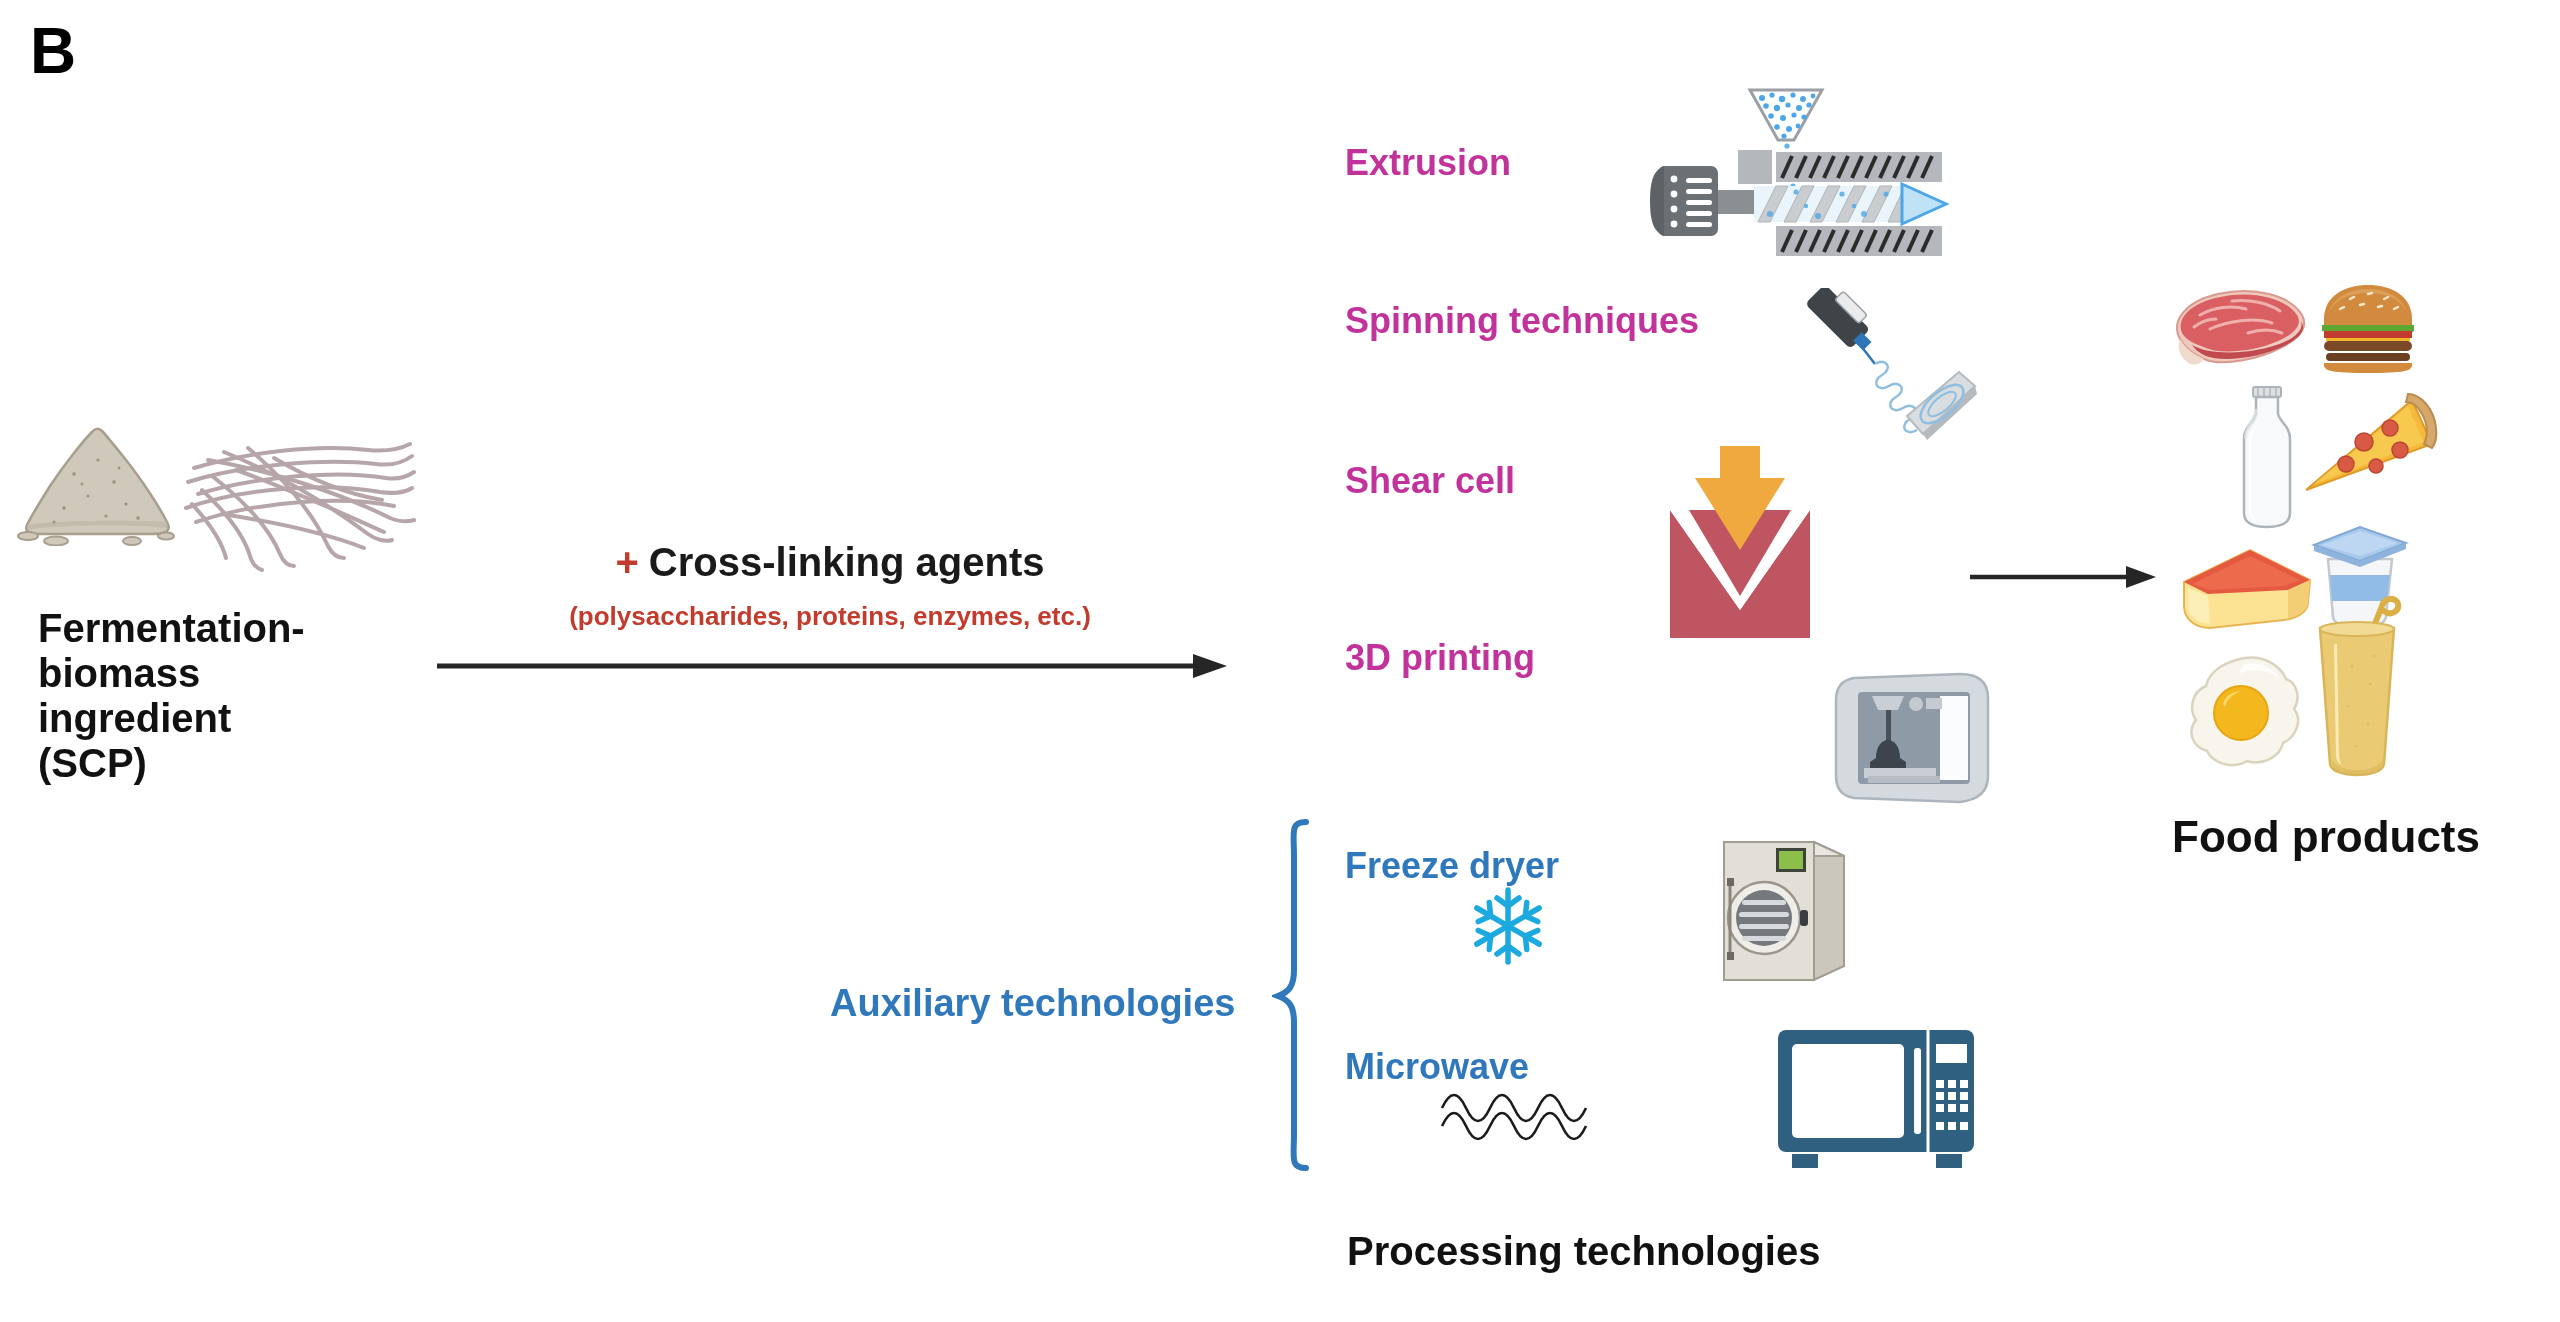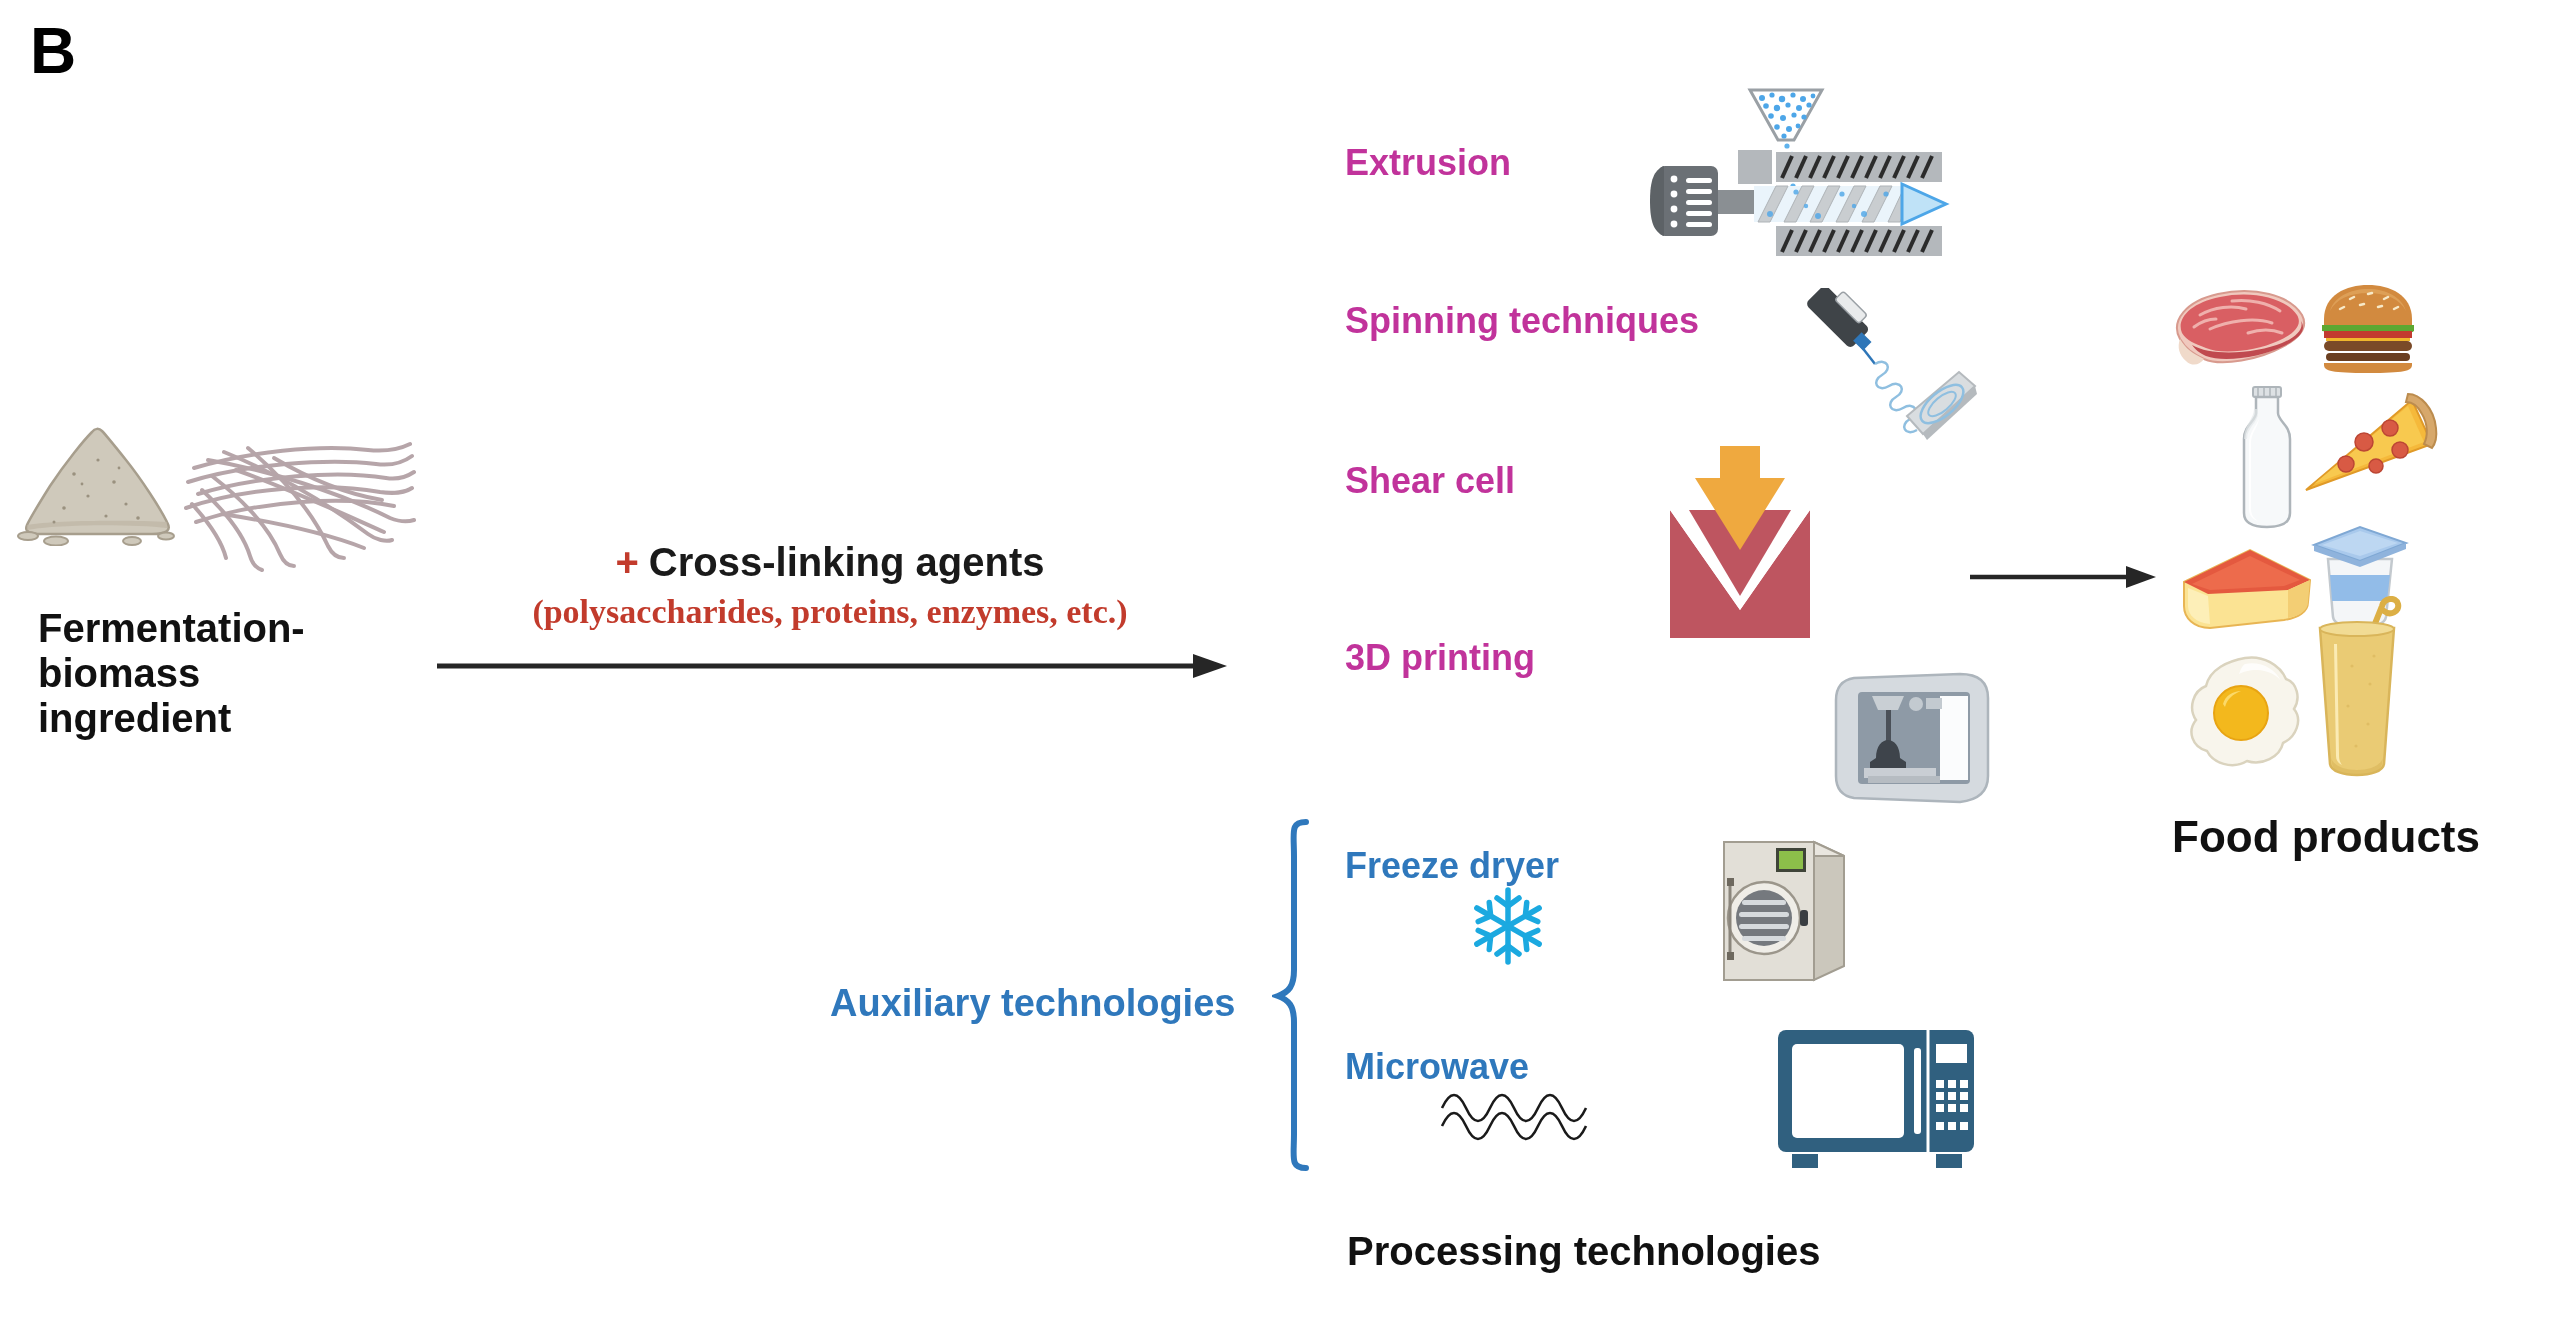--- a/index.html
+++ b/index.html
@@ -8,21 +8,21 @@
     font-family:"Liberation Sans","DejaVu Sans",sans-serif;color:#1a1a1a;
   }
   .abs{position:absolute;}
   .panel-label{font-size:64px;font-weight:bold;color:#000;}
   .caption{font-size:40px;font-weight:bold;line-height:45px;text-align:left;color:#111;}
   .tech-label{font-size:36px;font-weight:bold;white-space:nowrap;color:#C1339B;}
   .aux-label{color:#2F78BC;}
   .header-label{font-size:42px;font-weight:bold;white-space:nowrap;color:#111;}
   .crosslink-line{font-size:40px;font-weight:bold;white-space:nowrap;text-align:center;}
   .crosslink-line .plus{color:#C23B2C;margin-right:10px;}
-  .crosslink-sub{font-size:34px;font-weight:bold;color:#C23B2C;white-space:nowrap;text-align:center;margin-top:8px;font-family:Liberation Serif, serif;}
+  .crosslink-sub{font-size:26px;font-weight:bold;color:#C23B2C;white-space:nowrap;text-align:center;margin-top:16px;}
   .aux-group-label{font-size:38px;font-weight:bold;color:#2F78BC;white-space:nowrap;}
   svg{display:block;}
 </style>
 </head>
 <body>
 
 <div id="canvas">
 
   <div class="abs panel-label" style="left:30px;top:14px;">B</div>
 
@@ -68,20 +68,21 @@
         <path d="M58 40 C110 58 170 86 206 102"></path>
         <path d="M44 84 C96 92 150 104 186 118"></path>
       </g>
     </svg>
   </div>
 
   <div class="abs caption" style="left:38px;top:606px;width:336px;">
     <div>Fermentation-</div>
     <div>biomass</div>
     <div>ingredient</div>
+    <div>(SCP)</div>
   </div>
 
   <div class="abs" style="left:480px;top:540px;width:700px;">
     <div class="crosslink-line">
       <span class="plus">+</span><span>Cross-linking agents</span>
     </div>
     <div class="crosslink-sub">(polysaccharides, proteins, enzymes, etc.)</div>
   </div>
 
   <div class="abs" style="left:435px;top:650px;">

